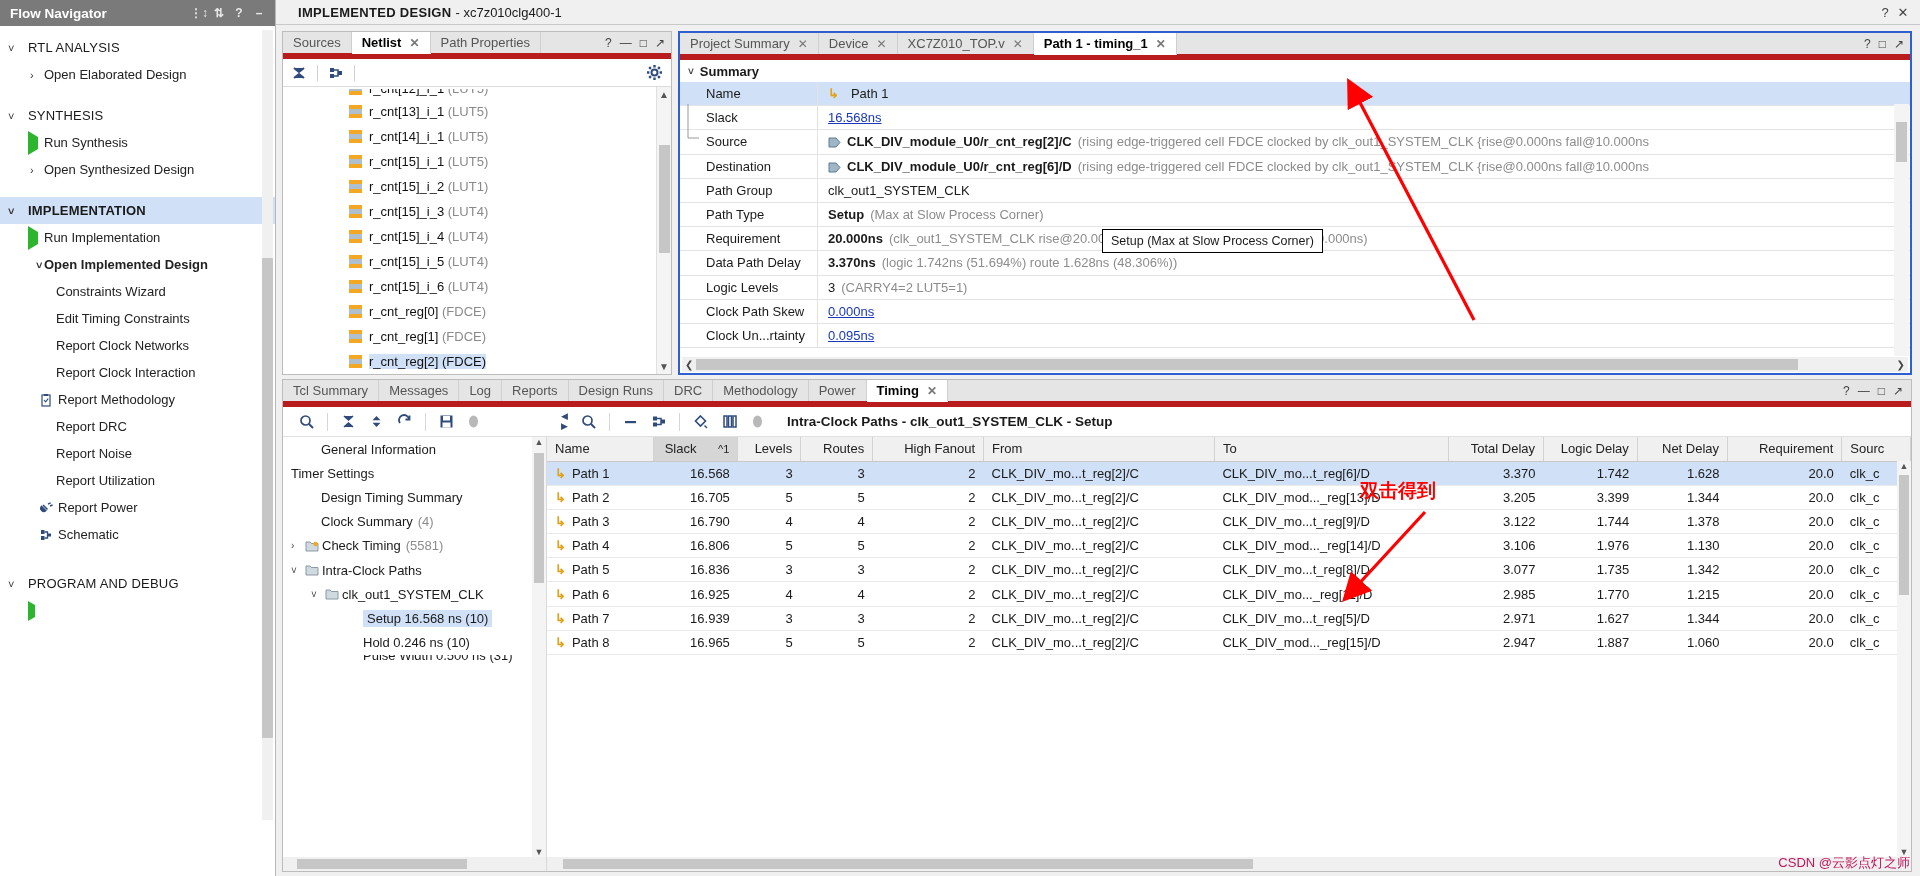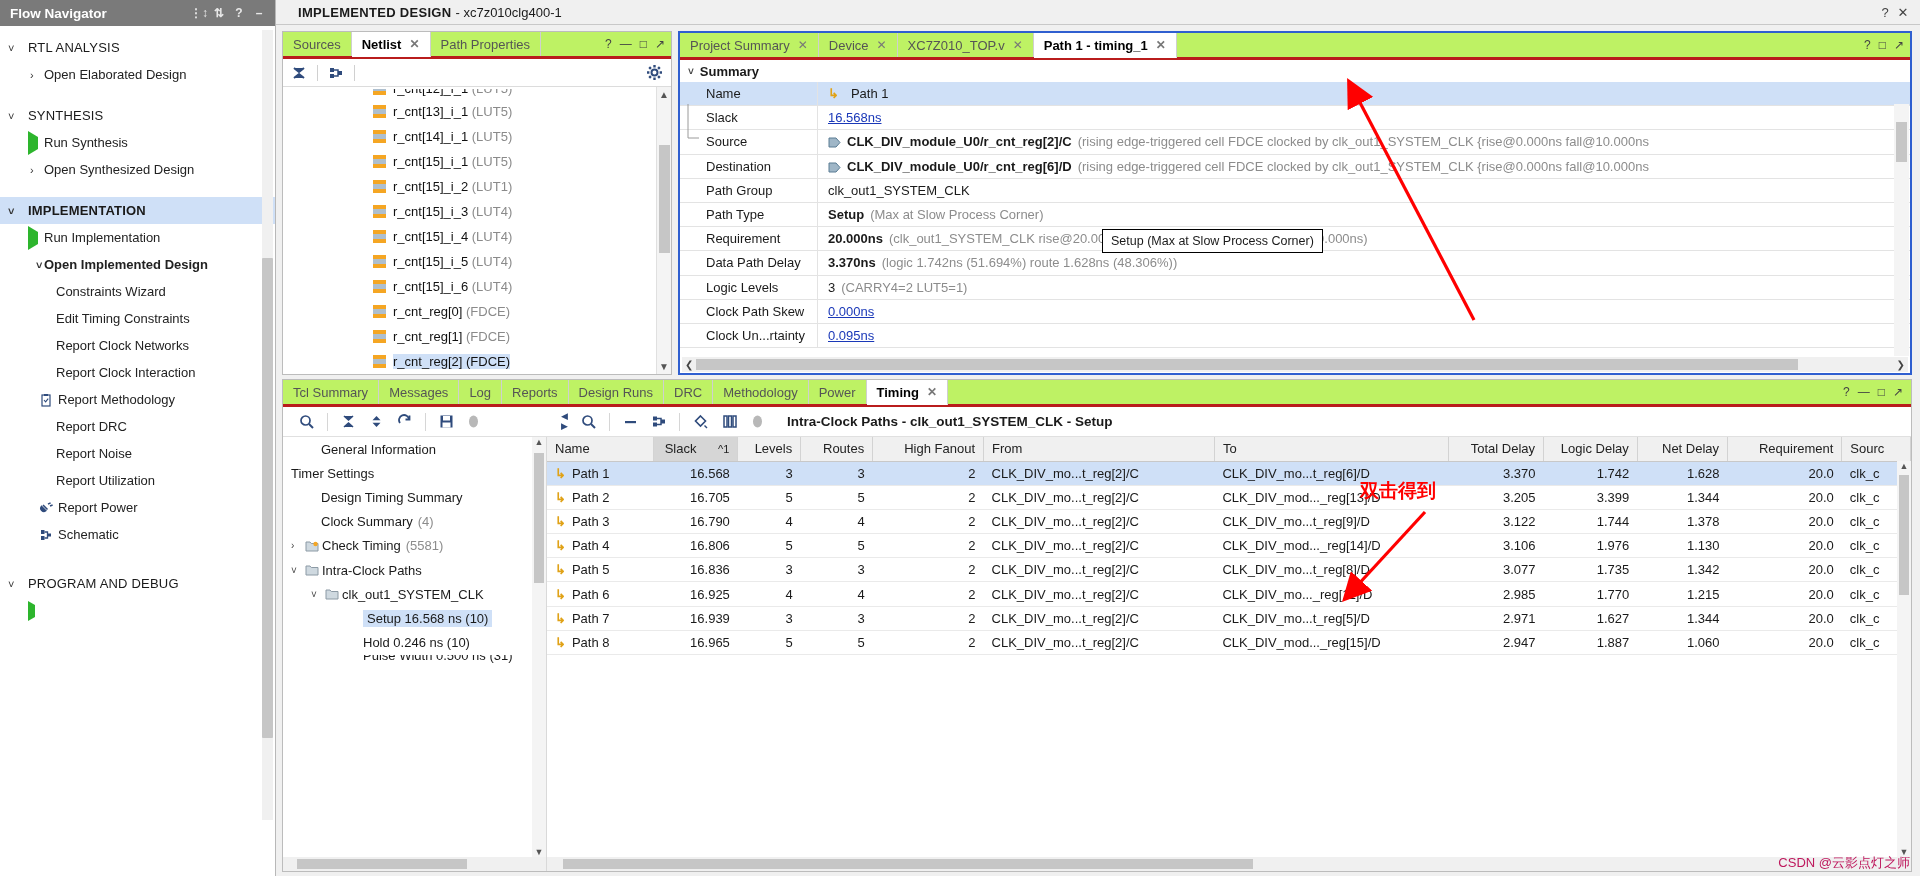--- a/index.html
+++ b/index.html
@@ -68,41 +68,41 @@
   .topbar .t1 { font-weight: bold; letter-spacing: .3px; }
   .topbar .t2 { margin-left: 4px; }
   .topbar .spacer { flex: 1; }
   .topbar .wbtn { width: 18px; text-align: center; color: #444; font-size: 13px; }
 
   .upper { display: flex; height: 352px; padding: 6px 8px 2px 6px; gap: 6px; }
 
   
   .panel { background: #fff; border: 1px solid #bcbcbc; display: flex; flex-direction: column; }
   .tabstrip {
-    height: 27px; background: #bef264; display: flex; align-items: stretch;
-    border-bottom: 3px solid #b91c1c; position: relative;
+    height: 27px; background: #e5e5e5; display: flex; align-items: stretch;
+    border-bottom: 6px solid #b91c1c; position: relative;
   }
   .tab {
     display: flex; align-items: center; padding: 0 10px; font-size: 13px;
     color: #555; border-right: 1px solid #cfcfcf; gap: 8px; white-space: nowrap;
   }
   .tab.active { background: #fff; color: #000; font-weight: bold; border-bottom: 1px solid #fff; margin-bottom: -1px; }
   .tab .x { color: #777; font-size: 12px; }
   .tabstrip .tright { margin-left: auto; display: flex; align-items: center; padding-right: 6px; gap: 8px; color: #444; font-size: 12px; }
 
   
   .netlist-panel { width: 390px; flex: 0 0 390px; }
   .nl-toolbar {
     height: 28px; background: #fff; border-bottom: 1px solid #dcdcdc;
     display: flex; align-items: center; padding: 0 8px; gap: 10px;
   }
   .nl-toolbar .sep { width: 1px; height: 16px; background: #d0d0d0; }
   .nl-toolbar .gear { margin-left: auto; }
   .nl-tree { flex: 1; position: relative; overflow: hidden; background: #fff; padding-top: 2px;}
-  .nl-row { display: flex; align-items: center; height: 25px; padding-left: 90px; font-size: 13px; }
+  .nl-row { display: flex; align-items: center; height: 25px; padding-left: 66px; font-size: 13px; }
   .nl-row.sel .nl-label { background: #cfe0f7; }
   .lutchip {
     width: 13px; height: 13px; margin-right: 7px; flex: 0 0 13px;
     background: linear-gradient(to bottom, #f5a623 0 4px, #aebfce 4px 9px, #f5a623 9px 13px);
   }
   .nl-label { color: #111; }
   .nl-label .typ { color: #8a8a8a; }
   .nl-scroll { position: absolute; right: 0; top: 0; width: 15px; bottom: 0; background: #f4f4f4; border-left: 1px solid #e0e0e0; }
   .nl-scroll .up, .nl-scroll .dn { height: 15px; text-align: center; font-size: 10px; color: #555; line-height: 15px; }
   .nl-scroll .thumb { position: absolute; top: 58px; left: 2px; width: 11px; height: 108px; background: #c6c6c6; }

